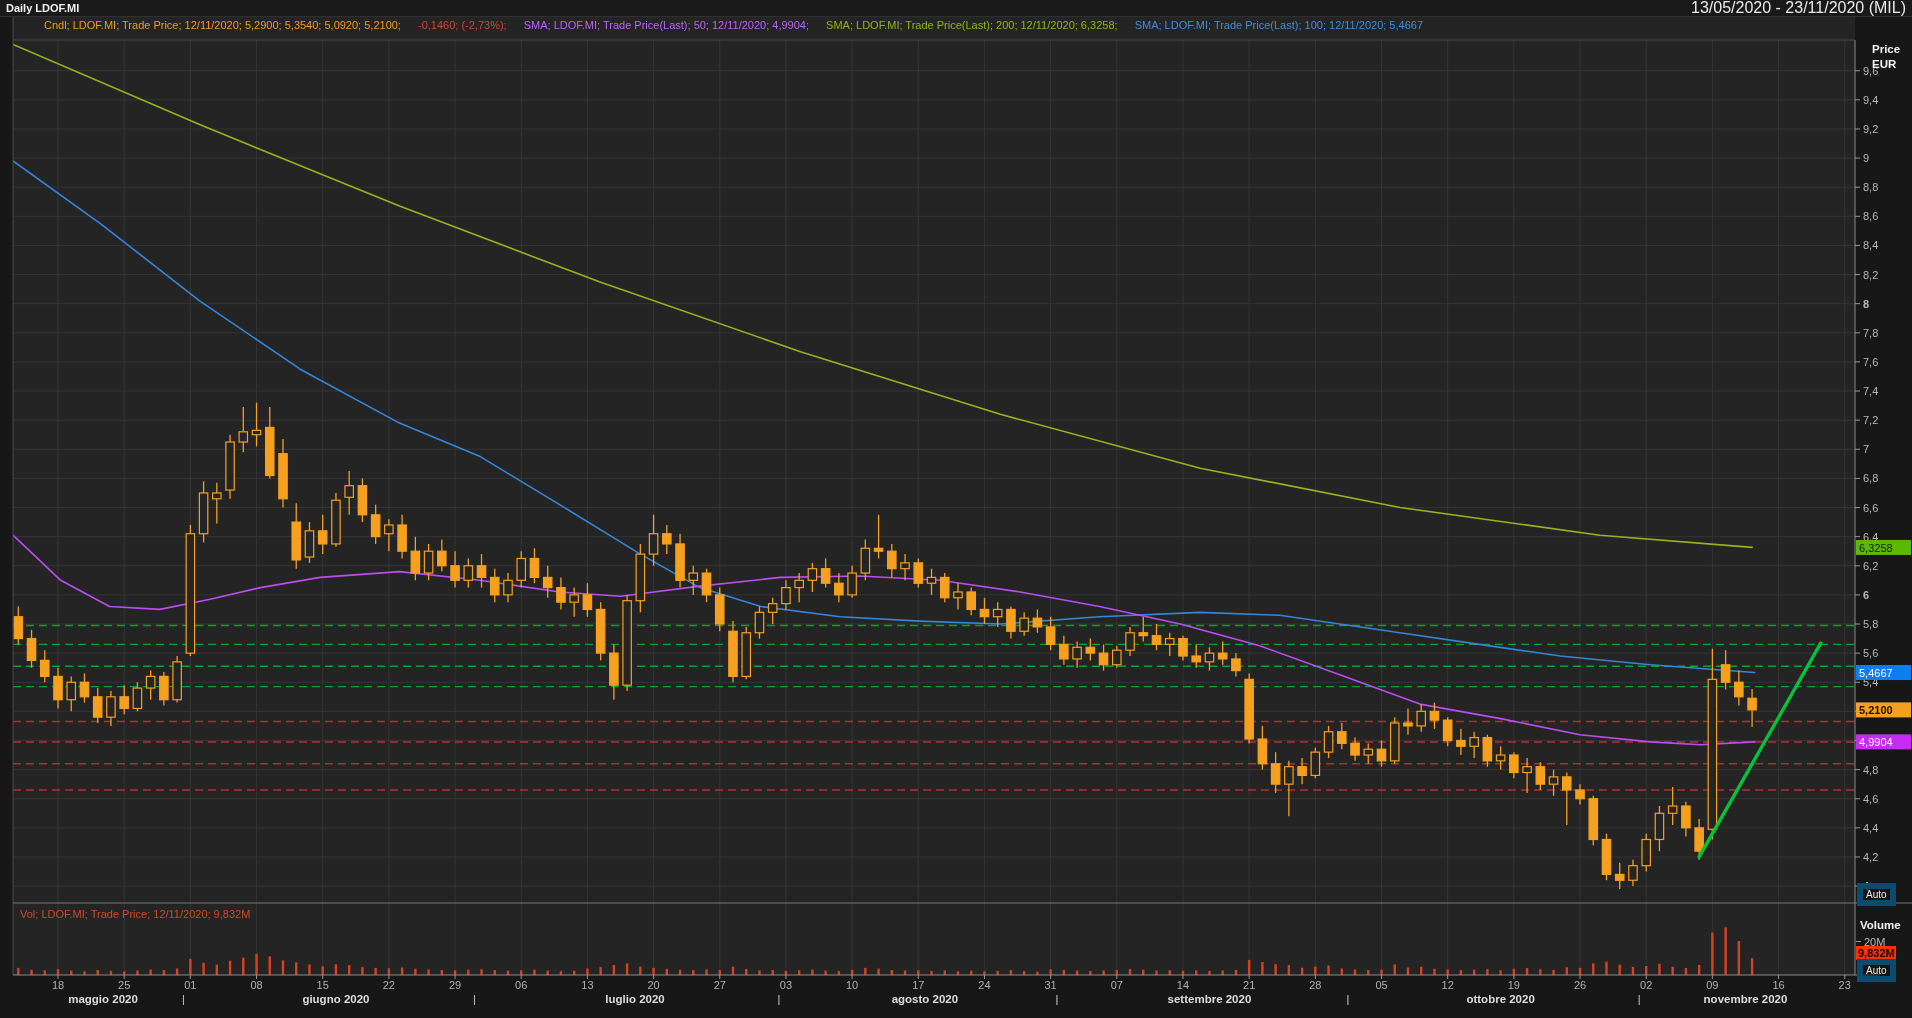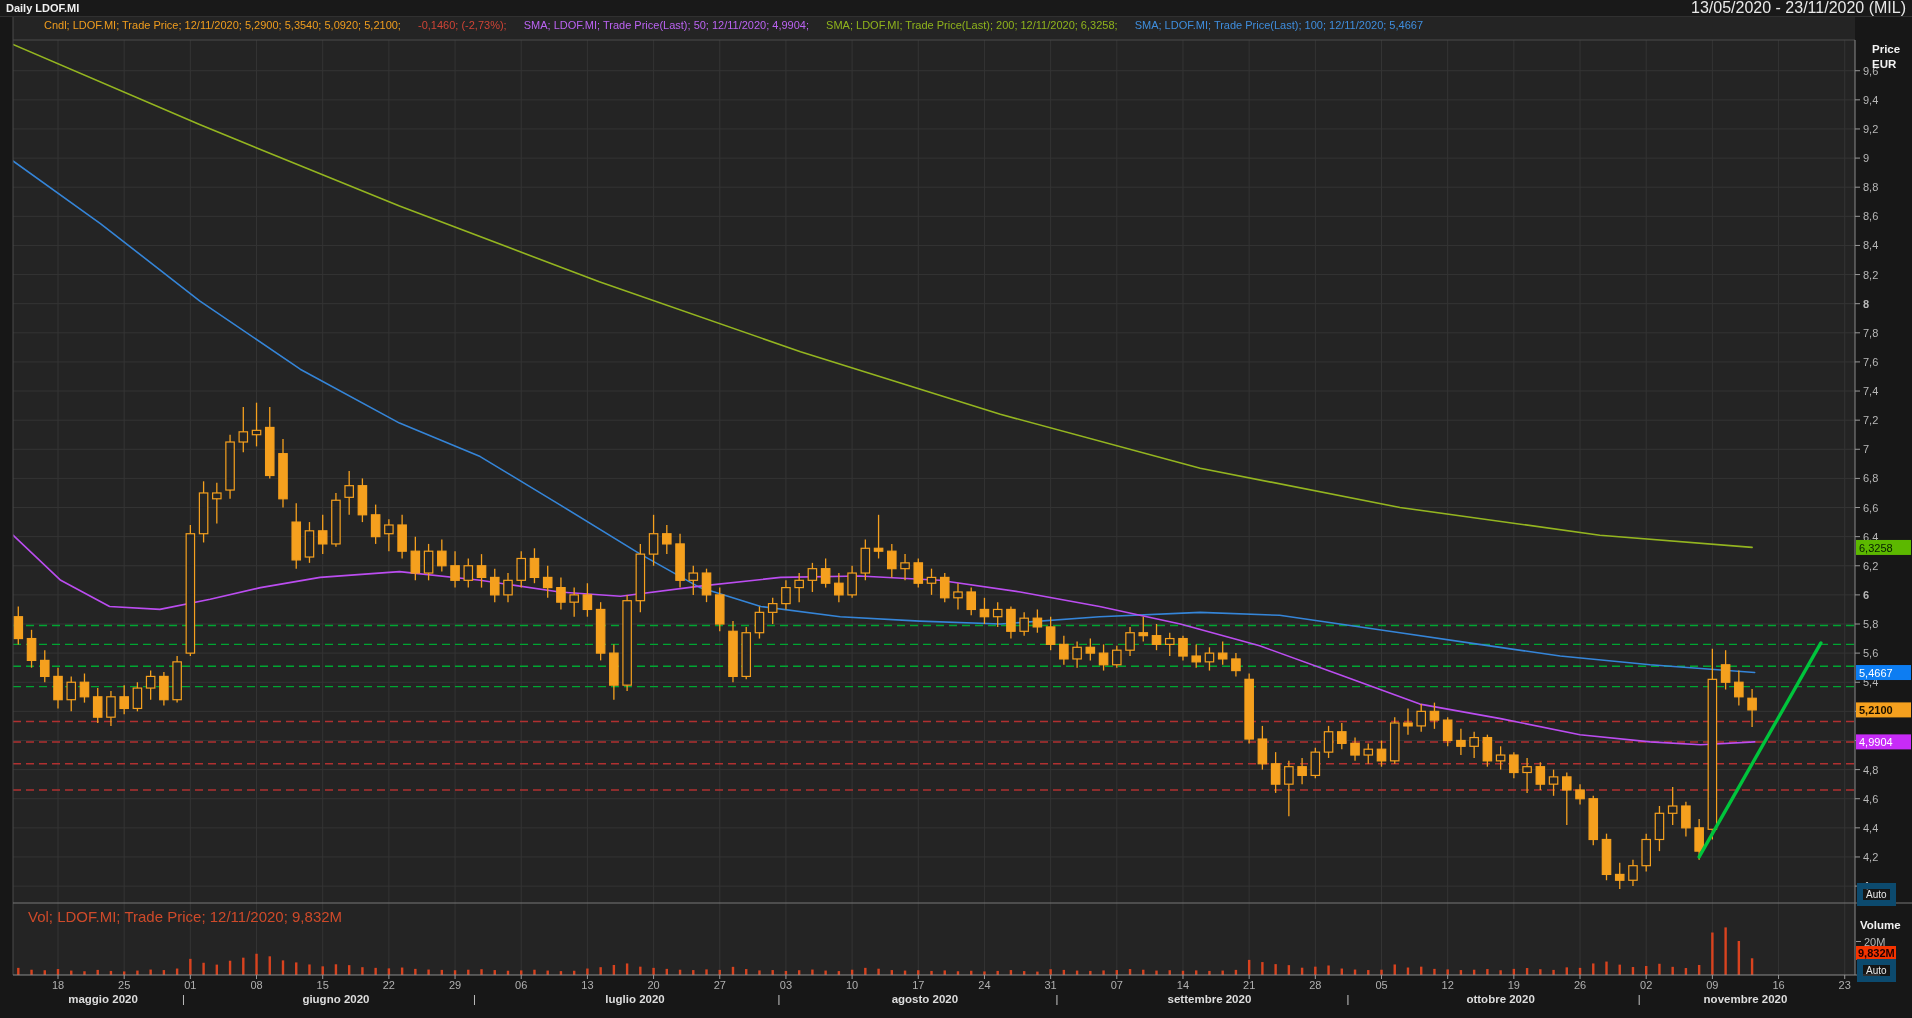--- a/index.html
+++ b/index.html
@@ -9,21 +9,21 @@
             align-items:center;padding:0 6px;box-sizing:border-box;background:#191919;}
   #title{color:#f0f0f0;font-size:11px;font-weight:bold;}
   #daterange{color:#e8e8e8;font-size:16px;}
   #legend{left:20px;top:19px;font-size:11px;white-space:nowrap;z-index:3;margin-left:24px;}
   #legend span{margin-right:14px;}
   .lg-cndl{color:#f09d1e;}
   .lg-chg{color:#cf4436;}
   .lg-s50{color:#bb63f2;}
   .lg-s200{color:#8fb31c;}
   .lg-s100{color:#3f8ede;}
-  #vol-legend{left:28px;top:908px;font-size:15px;color:#cf4a2a;z-index:3;}
+  #vol-legend{left:20px;top:908px;font-size:11px;color:#cf4a2a;z-index:3;}
   #price-header{left:1872px;top:42px;color:#f2f2f2;font-size:11.5px;font-weight:bold;line-height:15px;z-index:3;}
   #vol-header{left:1860px;top:919px;color:#f2f2f2;font-size:11.5px;font-weight:bold;z-index:3;text-align:center;}
   #vol-20m{left:1864px;top:936px;color:#b8b8b8;font-size:11px;z-index:3;text-align:center;}
   #vol-20m-tick{left:1856px;top:941px;width:5px;height:1px;background:#999;z-index:3;}
   #vol-lastbox{left:1856px;top:945.5px;width:40px;height:14px;background:#f53400;color:#200000;
                font-size:11px;font-weight:bold;line-height:14px;padding-left:2px;box-sizing:border-box;z-index:4;}
   .auto-btn{border:6px solid #0c4a6e;color:#e8e8e8;font-size:10px;line-height:11px;
             padding:0 3px;z-index:5;background:rgba(20,20,20,.55);}
   #price-auto{left:1857px;top:883px;}
   #vol-auto{left:1857px;top:959px;}

